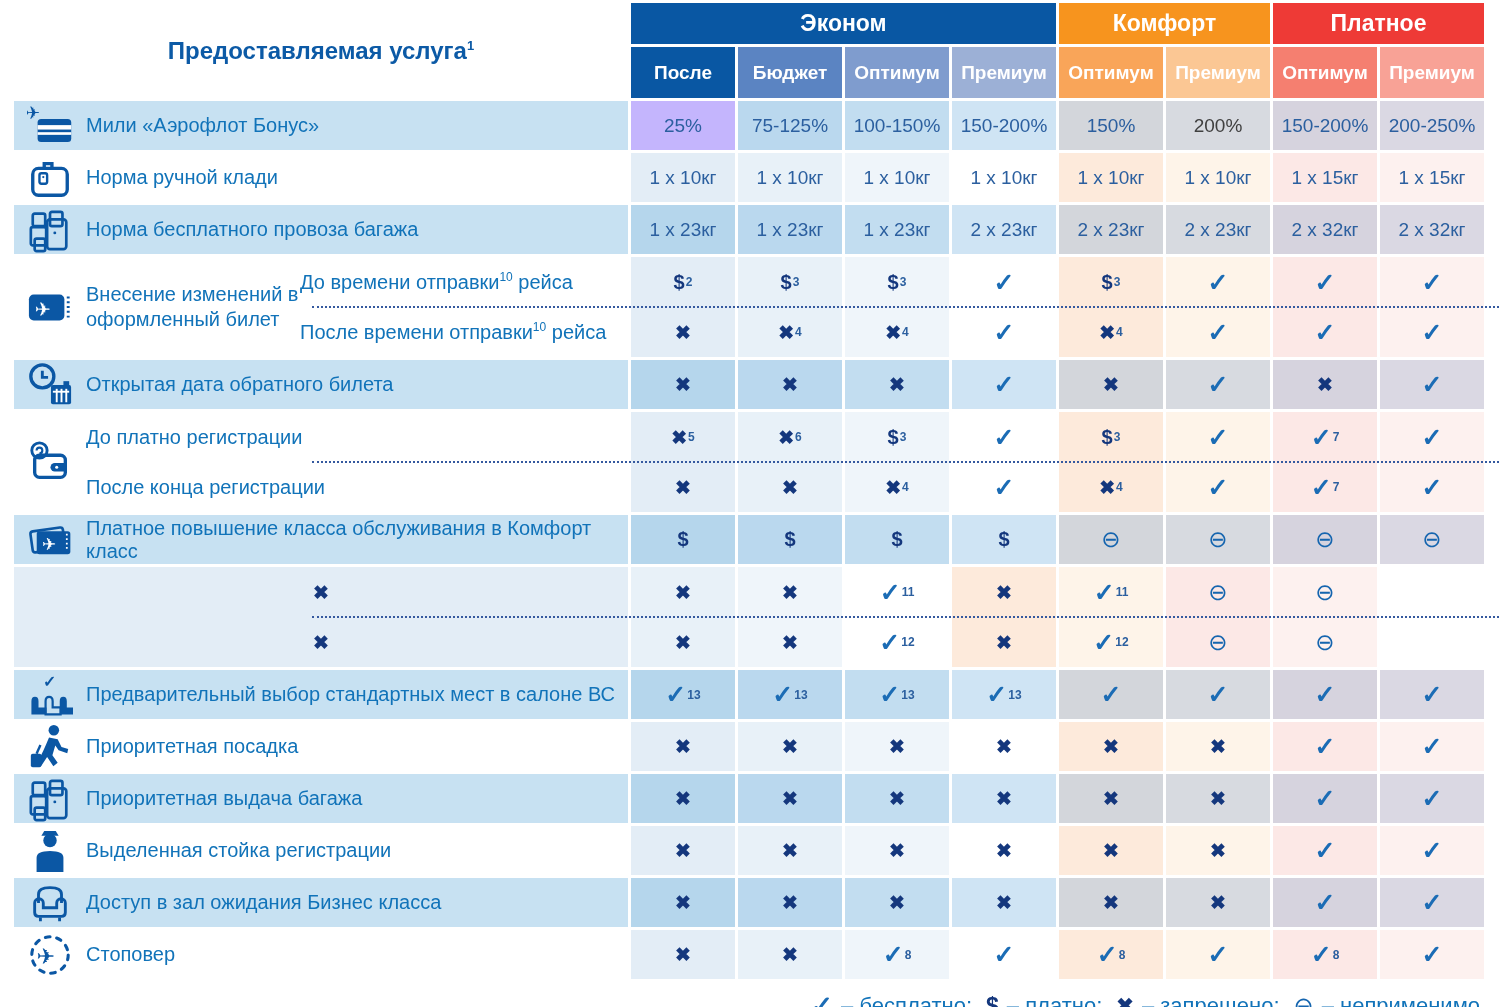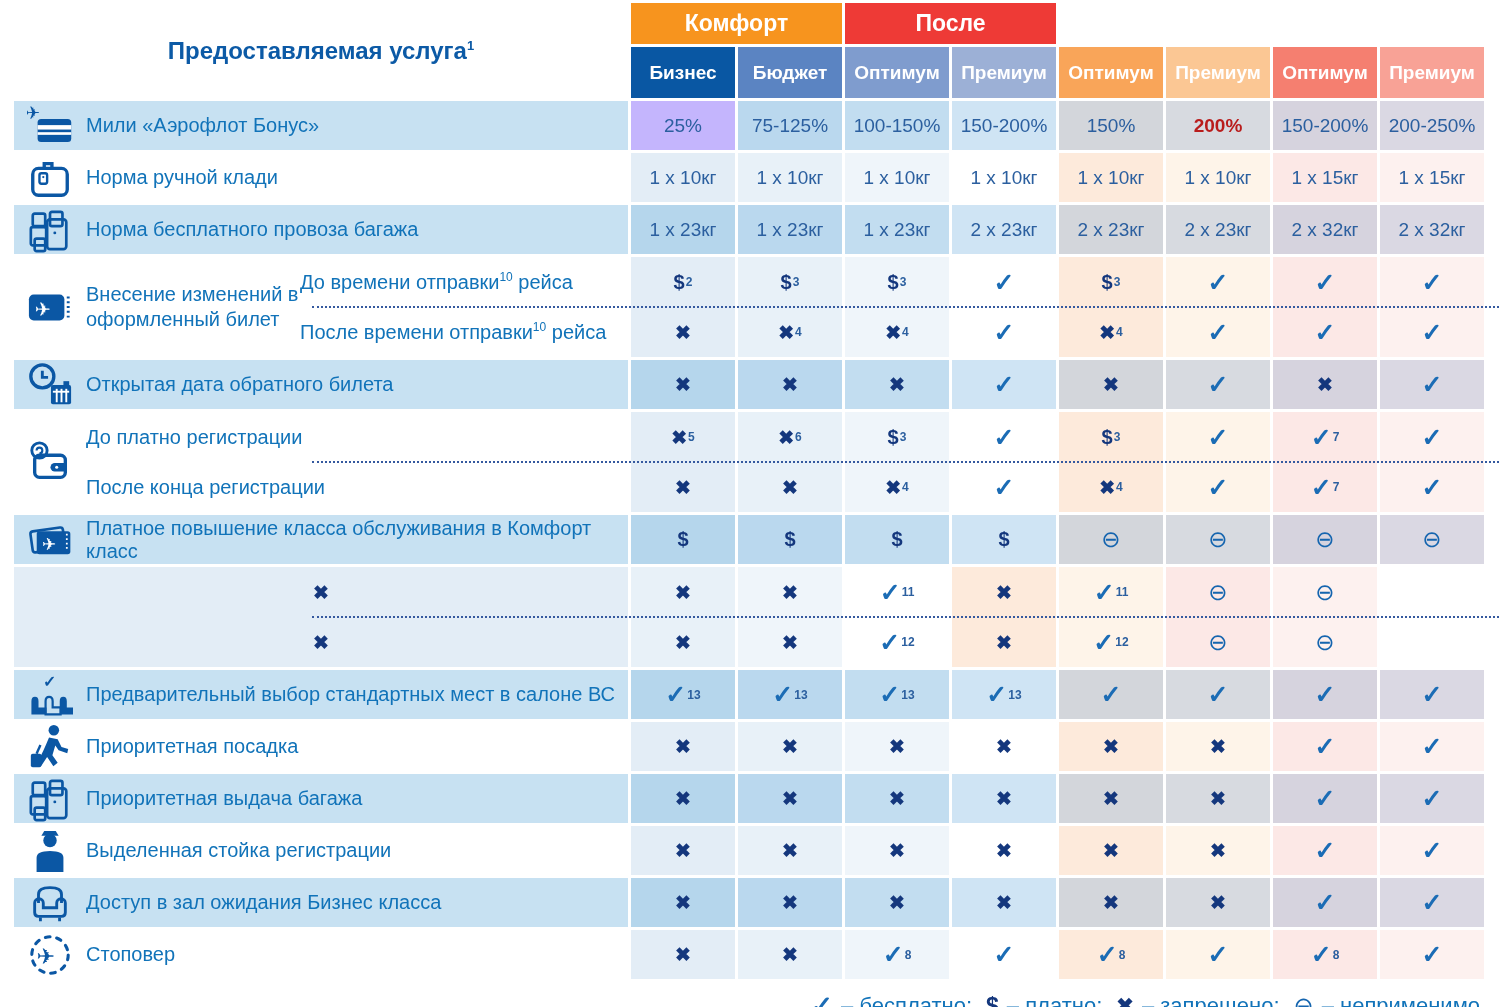--- a/index.html
+++ b/index.html
@@ -160,23 +160,24 @@
   </defs>
 </svg>
 
 <div class="wrap">
 
   <div class="grid-row header">
     <div class="title-cell">
       <div class="page-title" style="color: rgb(12, 90, 166);"><span>Предоставляемая услуга</span><sup>1</sup></div>
     </div>
 
+  <div class="hgroup" style="background: rgb(9, 87, 163); grid-column: span 4;">Эконом</div>
       <div class="hgroup" style="background: rgb(247, 148, 30); grid-column: span 2;">Комфорт</div>
-      <div class="hgroup" style="background: rgb(238, 58, 54); grid-column: span 2;">После</div>
-      <div class="hcol" style="background: rgb(9, 87, 163); grid-row: 2;">Бизнес</div>
+      <div class="hgroup" style="background: rgb(238, 58, 54); grid-column: span 2;">Платное</div>
+      <div class="hcol" style="background: rgb(9, 87, 163); grid-row: 2;">После</div>
       <div class="hcol" style="background: rgb(91, 132, 194); grid-row: 2;">Бюджет</div>
       <div class="hcol" style="background: rgb(127, 156, 206); grid-row: 2;">Оптимум</div>
       <div class="hcol" style="background: rgb(156, 176, 214); grid-row: 2;">Премиум</div>
       <div class="hcol" style="background: rgb(249, 165, 89); grid-row: 2;">Оптимум</div>
       <div class="hcol" style="background: rgb(251, 199, 148); grid-row: 2;">Премиум</div>
       <div class="hcol" style="background: rgb(245, 127, 112); grid-row: 2;">Оптимум</div>
       <div class="hcol" style="background: rgb(248, 162, 150); grid-row: 2;">Премиум</div>
     </div>
 
   <div>
@@ -187,21 +188,21 @@
               <use href="#i-miles-card-icon"></use>
             </svg>
           </span>
           <div class="lbl" style="color: rgb(17, 115, 185);">Мили «Аэрофлот Бонус»</div>
         </div>
         <div class="cell" style="background: #c4b5fd; color: rgb(43, 95, 159);">25%</div>
         <div class="cell" style="background: rgb(186, 216, 238); color: rgb(43, 95, 159);">75-125%</div>
         <div class="cell" style="background: rgb(194, 221, 240); color: rgb(43, 95, 159);">100-150%</div>
         <div class="cell" style="background: rgb(207, 228, 244); color: rgb(43, 95, 159);">150-200%</div>
         <div class="cell" style="background: rgb(211, 214, 219); color: rgb(43, 95, 159);">150%</div>
-        <div class="cell" style="background: rgb(215, 218, 224); color: #b91c1c; font-weight: bold;">200%</div>
+        <div class="cell" style="background: rgb(215, 218, 224); color: #404040;">200%</div>
         <div class="cell" style="background: rgb(214, 211, 222); color: rgb(43, 95, 159);">150-200%</div>
         <div class="cell" style="background: rgb(218, 216, 227); color: rgb(43, 95, 159);">200-250%</div>
       </div>
       <div class="grid-row simple">
         <div class="row-label" style="background: rgb(255, 255, 255);">
           <span class="icon-box" style="color: rgb(11, 87, 164);">
             <svg>
               <use href="#i-hand-luggage-icon"></use>
             </svg>
           </span>

